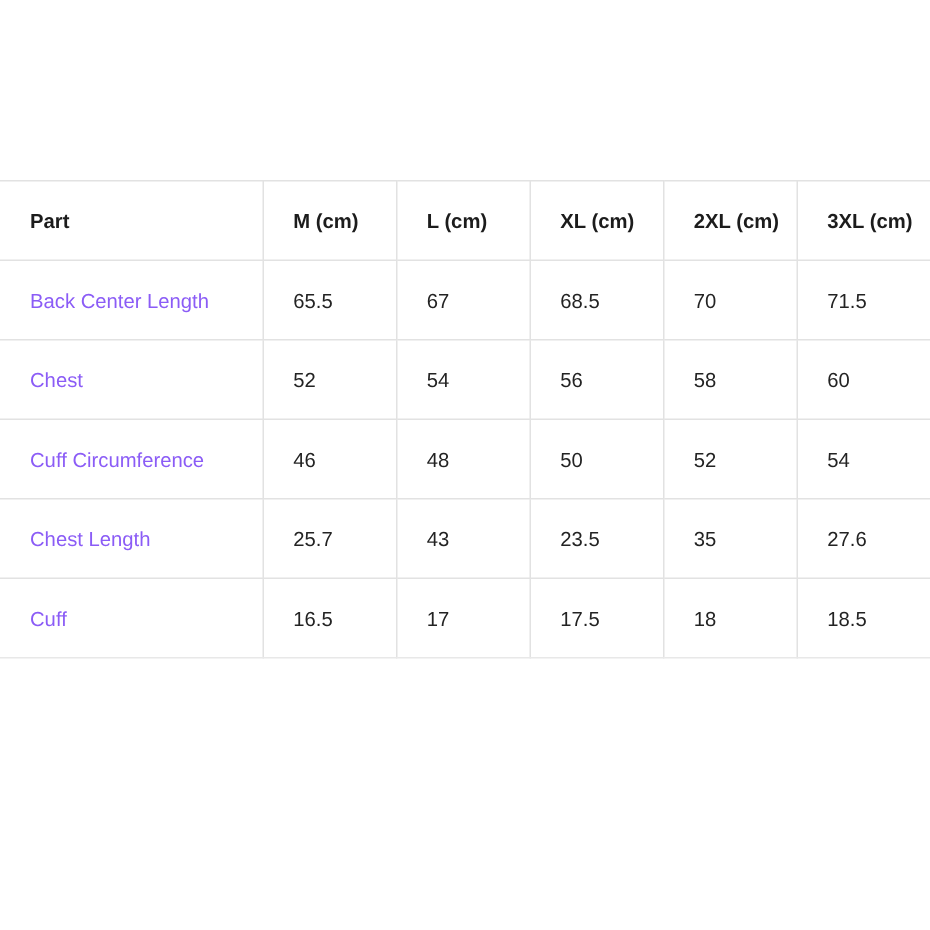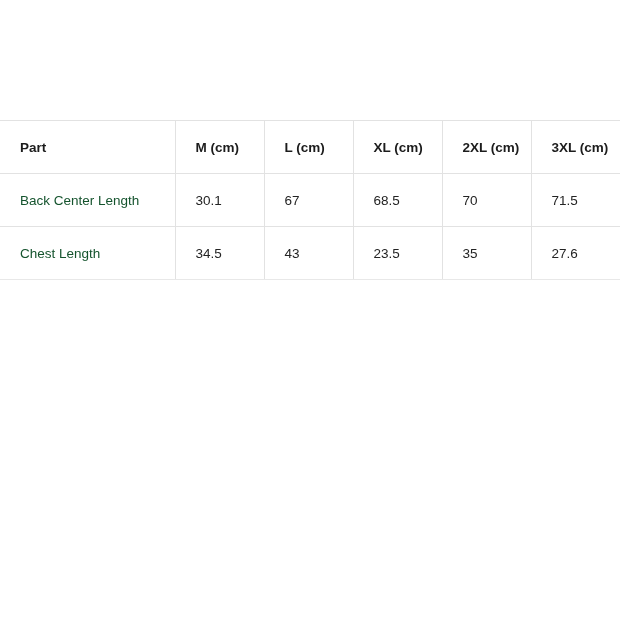--- a/index.html
+++ b/index.html
@@ -53,21 +53,21 @@
   table.size-table tr td:last-child {
     border-right: none;
   }
   table.size-table thead th {
     font-weight: bold;
     font-size: 13.5px;
     color: #1c1c1c;
     border-top: 1px solid #e2e2e2;
   }
   table.size-table tbody tr td.part-cell {
-    color: #14532d;
+    color: #8b5cf6;
   }
   table.size-table tbody tr:last-child td {
     border-bottom: 1px solid #e8e8e8;
   }
 </style>
 </head>
 <body>
 
 <div class="page">
   <div class="table-wrap">
@@ -86,30 +86,54 @@
           <th>M (cm)</th>
           <th>L (cm)</th>
           <th>XL (cm)</th>
           <th>2XL (cm)</th>
           <th>3XL (cm)</th>
         </tr>
       </thead>
       <tbody>
         <tr>
           <td class="part-cell">Back Center Length</td>
-          <td>30.1</td>
+          <td>65.5</td>
           <td>67</td>
           <td>68.5</td>
           <td>70</td>
           <td>71.5</td>
         </tr>
         <tr>
+          <td class="part-cell">Chest</td>
+          <td>52</td>
+          <td>54</td>
+          <td>56</td>
+          <td>58</td>
+          <td>60</td>
+        </tr>
+        <tr>
+          <td class="part-cell">Cuff Circumference</td>
+          <td>46</td>
+          <td>48</td>
+          <td>50</td>
+          <td>52</td>
+          <td>54</td>
+        </tr>
+        <tr>
           <td class="part-cell">Chest Length</td>
-          <td>34.5</td>
+          <td>25.7</td>
           <td>43</td>
           <td>23.5</td>
           <td>35</td>
           <td>27.6</td>
+        </tr>
+        <tr>
+          <td class="part-cell">Cuff</td>
+          <td>16.5</td>
+          <td>17</td>
+          <td>17.5</td>
+          <td>18</td>
+          <td>18.5</td>
         </tr>
       </tbody>
     </table>
   </div>
 </div>
 
 </body></html>

